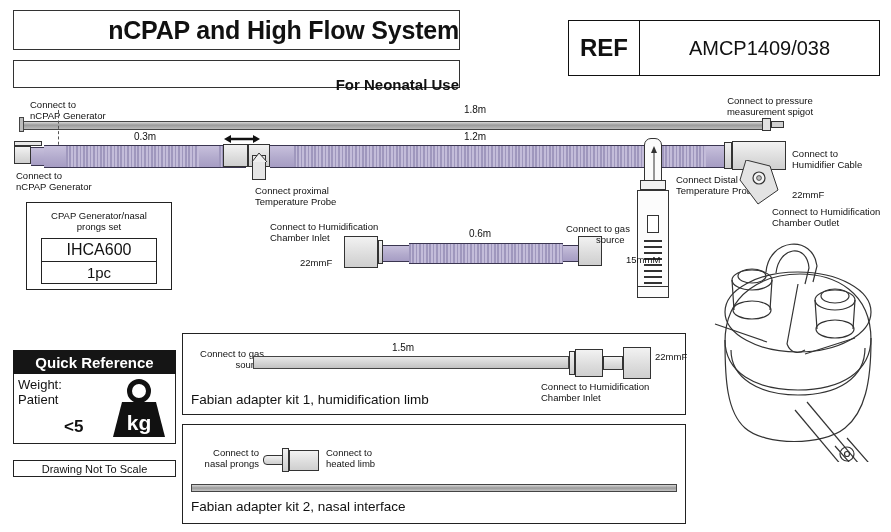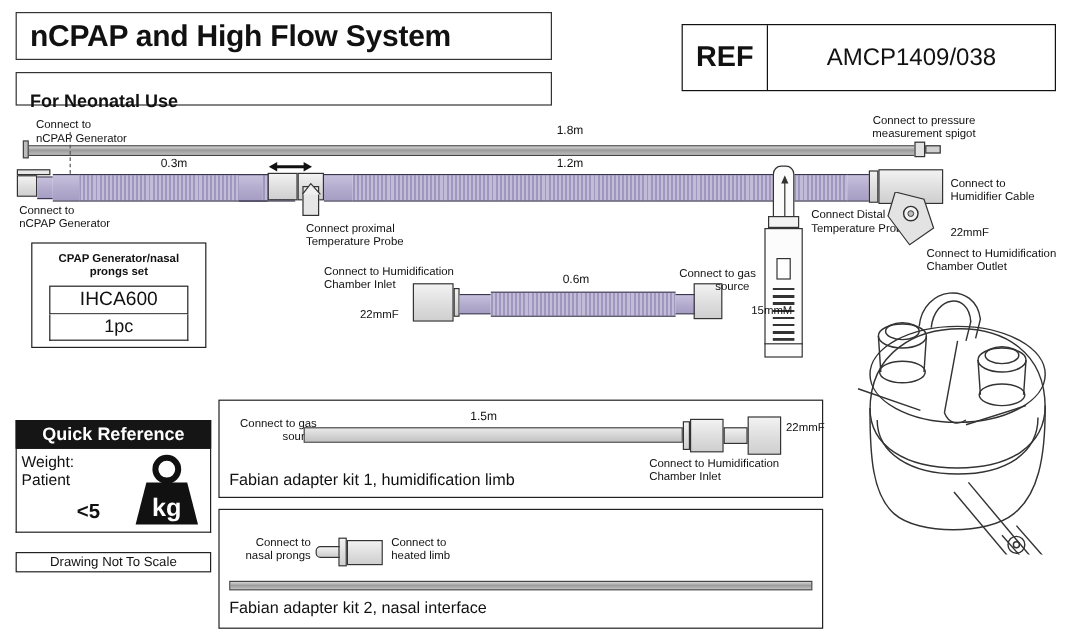--- a/index.html
+++ b/index.html
@@ -1,19 +1,19 @@
 <!DOCTYPE html>
 <html><head>
 <meta charset="utf-8">
 <style>
   html,body{margin:0;padding:0;background:#fff;}
   body{width:891px;height:532px;position:relative;overflow:hidden;
        font-family:"Liberation Sans",sans-serif;color:#111;}
   .abs{position:absolute;}
-  .box{border:1px solid #222;background:#fff;box-sizing:border-box;}
+  .box{border:1px solid #222;background:#fff;box-sizing:border-box;justify-content:flex-end;}
 
   
   #title-box{left:13px;top:10px;width:447px;height:40px;border:1px solid #333;
              display:flex;align-items:center;padding-left:11px;box-sizing:border-box;}
   #title-text{font-size:25px;font-weight:bold;letter-spacing:-.2px;}
   #neonatal-box{left:13px;top:60px;width:447px;height:28px;border:1px solid #333;
                 display:flex;align-items:center;padding-left:11px;box-sizing:border-box;}
   #neonatal-text{font-size:15px;font-weight:bold;margin-top:20px;}
   #ref-box{left:568px;top:20px;width:312px;height:56px;border:1.5px solid #111;
            display:flex;align-items:stretch;box-sizing:border-box;}
@@ -155,21 +155,21 @@
   <div>Connect to Humidification</div>
   <div>Chamber Outlet</div>
 </div>
 
 <div class="abs ann" style="left:16px;top:170px;width:110px;">
   <div>Connect to</div>
   <div>nCPAP Generator</div>
 </div>
 
 <div class="abs box" style="left:26px;top:202px;width:146px;height:88px;">
-  <div class="ann c" style="padding-top:7px;font-weight:bold;">
+  <div class="ann c" style="padding-top:7px;">
     <div>CPAP Generator/nasal</div>
     <div>prongs set</div>
   </div>
   <div class="box" style="margin:6px 14px 0 14px;height:24px;display:flex;align-items:center;justify-content:center;">
     <span style="font-size:16px;">IHCA600</span>
   </div>
   <div class="box" style="margin:0 14px;height:22px;border-top:none;display:flex;align-items:center;justify-content:center;">
     <span style="font-size:15px;">1pc</span>
   </div>
 </div>

